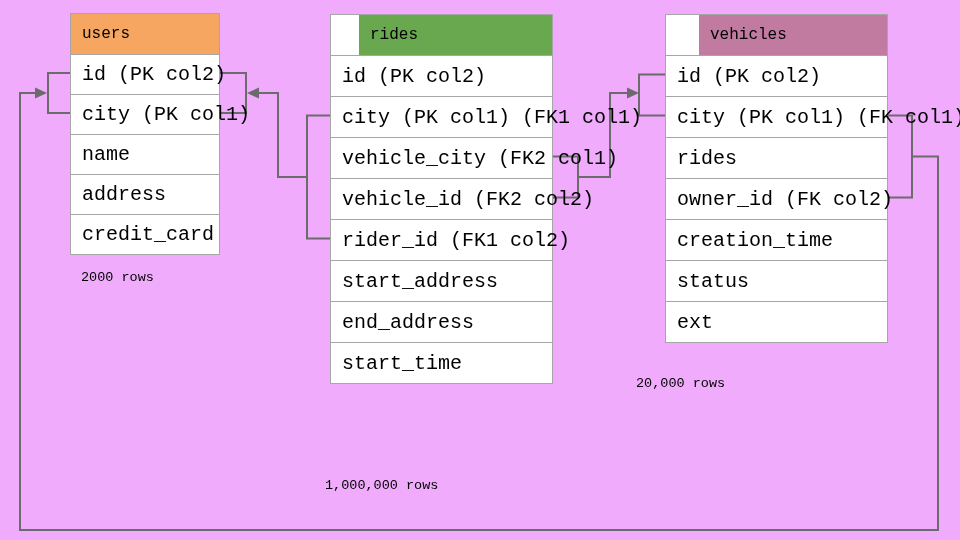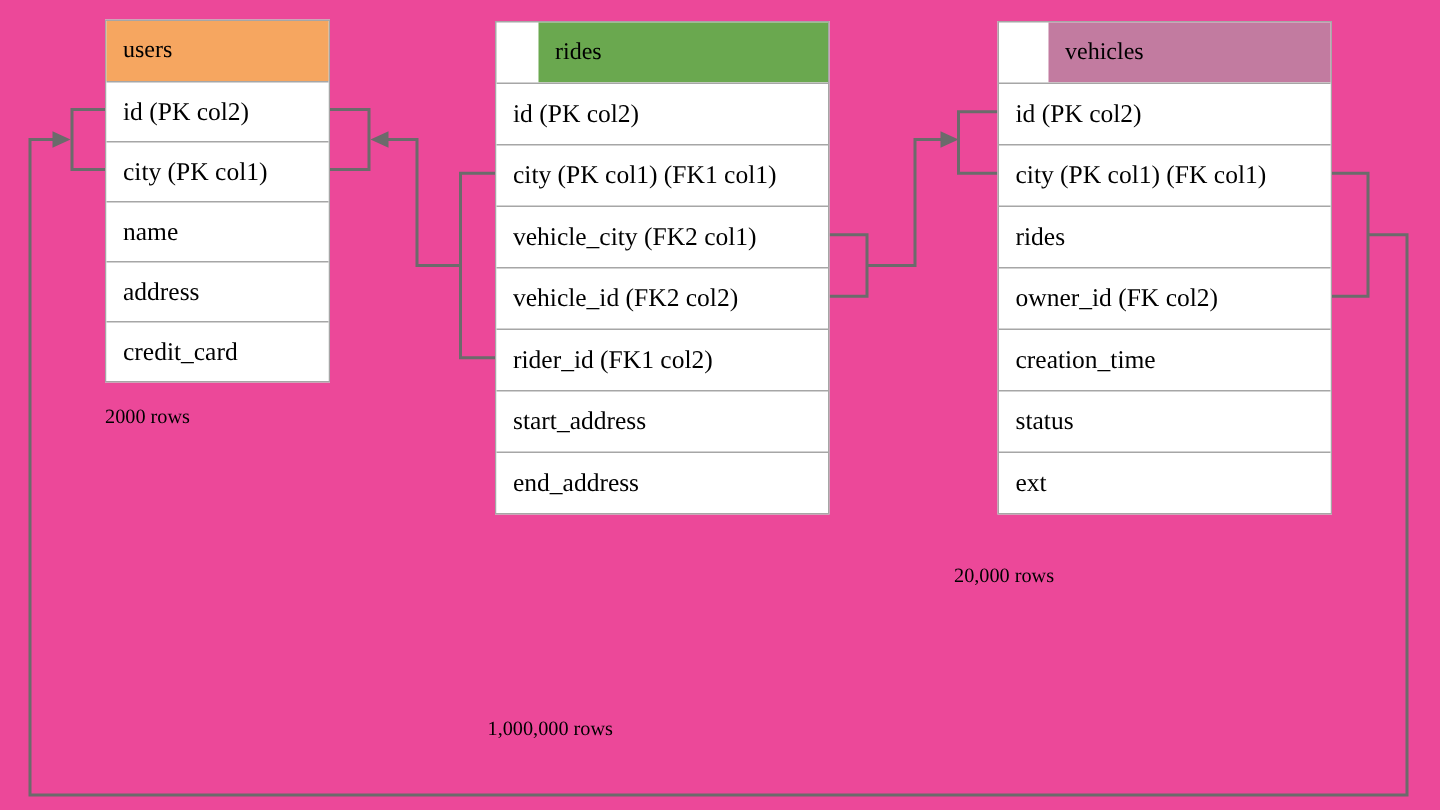--- a/index.html
+++ b/index.html
@@ -1,30 +1,30 @@
 <!DOCTYPE html>
 <html><head>
 <meta charset="utf-8">
 <style>
   html,body{margin:0;padding:0;background:#ffffff;}
   .canvas{
-    position:relative;width:960px;height:540px;background:#ec4899;overflow:hidden;
-    font-family:Liberation Serif, serif;color:#000;
+    position:relative;width:960px;height:540px;background:#f0abfc;overflow:hidden;
+    font-family:Liberation Mono, monospace;color:#000;
   }
   .wires{position:absolute;left:0;top:0;width:960px;height:540px;pointer-events:none;}
   .tbl{
     position:absolute;background:#fff;border:1px solid #a6a6a6;box-sizing:border-box;
   }
   .hdr{
     height:40px;display:flex;align-items:center;padding:0 11px;box-sizing:border-box;
     font-size:16px;
   }
   .row{
     display:flex;align-items:center;padding:0 11px;box-sizing:border-box;
-    border-top:1px solid #a6a6a6;font-size:17px;background:#fff;white-space:nowrap;
+    border-top:1px solid #a6a6a6;font-size:20px;background:#fff;white-space:nowrap;
   }
   .row.u{height:40px;}
   .row.r{height:41px;}
   .rowcount{
     position:absolute;font-size:13.5px;color:#000;white-space:nowrap;
   }
 </style>
 </head>
 <body>
 
@@ -61,21 +61,21 @@
     <div class="row u">
         <span>name</span>
       </div>
     <div class="row u">
         <span>address</span>
       </div>
     <div class="row u">
         <span>credit_card</span>
       </div>
   </div>
-  <div class="rowcount" style="left:70px;top:270px;">2000 rows</div>
+  <div class="rowcount" style="left:81px;top:270px;">2000 rows</div>
 
   <div class="tbl" style="left:330px;top:14px;width:223px;">
     <div class="hdr" style="background: rgb(106, 168, 79); margin-left: 28px;">
       <span>rides</span>
     </div>
     <div class="row r">
         <span>id (PK col2)</span>
       </div>
     <div class="row r">
         <span>city (PK col1) (FK1 col1)</span>
@@ -87,20 +87,23 @@
         <span>vehicle_id (FK2 col2)</span>
       </div>
     <div class="row r">
         <span>rider_id (FK1 col2)</span>
       </div>
     <div class="row r">
         <span>start_address</span>
       </div>
     <div class="row r">
         <span>end_address</span>
+      </div>
+    <div class="row r">
+        <span>start_time</span>
       </div>
   </div>
   <div class="rowcount" style="left:325px;top:478px;">1,000,000 rows</div>
 
   <div class="tbl" style="left:665px;top:14px;width:223px;">
     <div class="hdr" style="background: rgb(194, 123, 160); margin-left: 33px;">
       <span>vehicles</span>
     </div>
     <div class="row r">
         <span>id (PK col2)</span>

